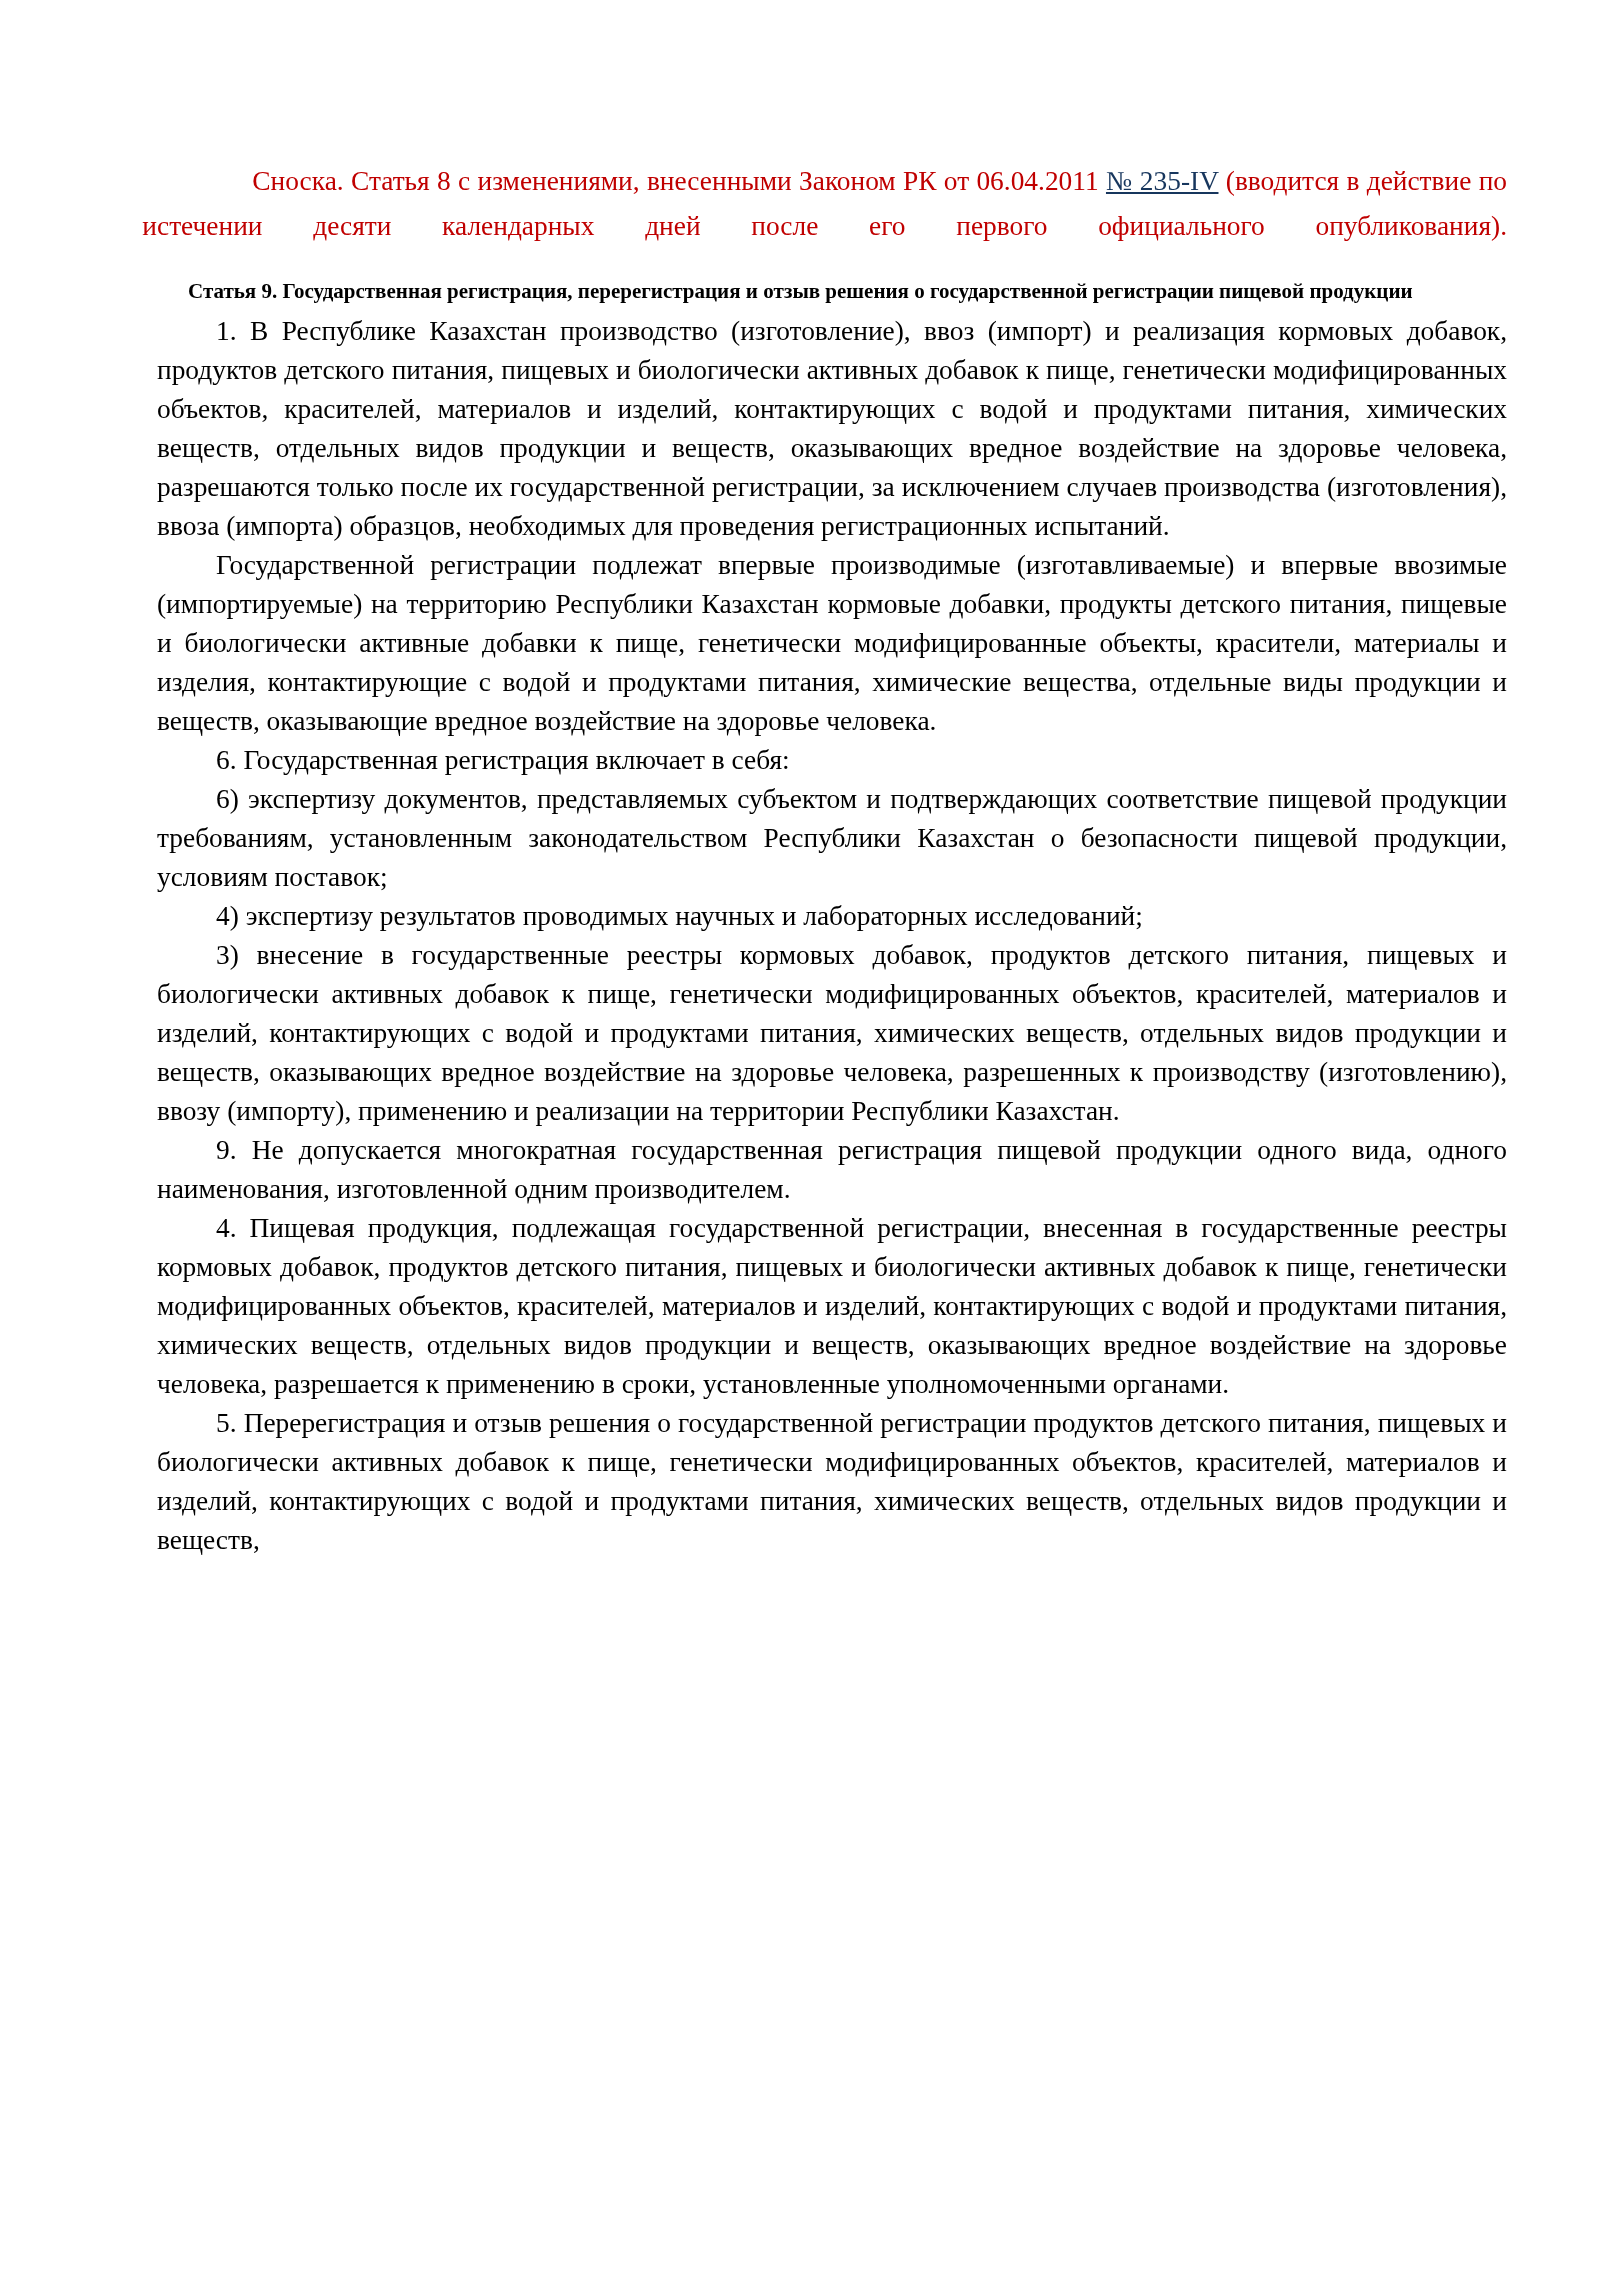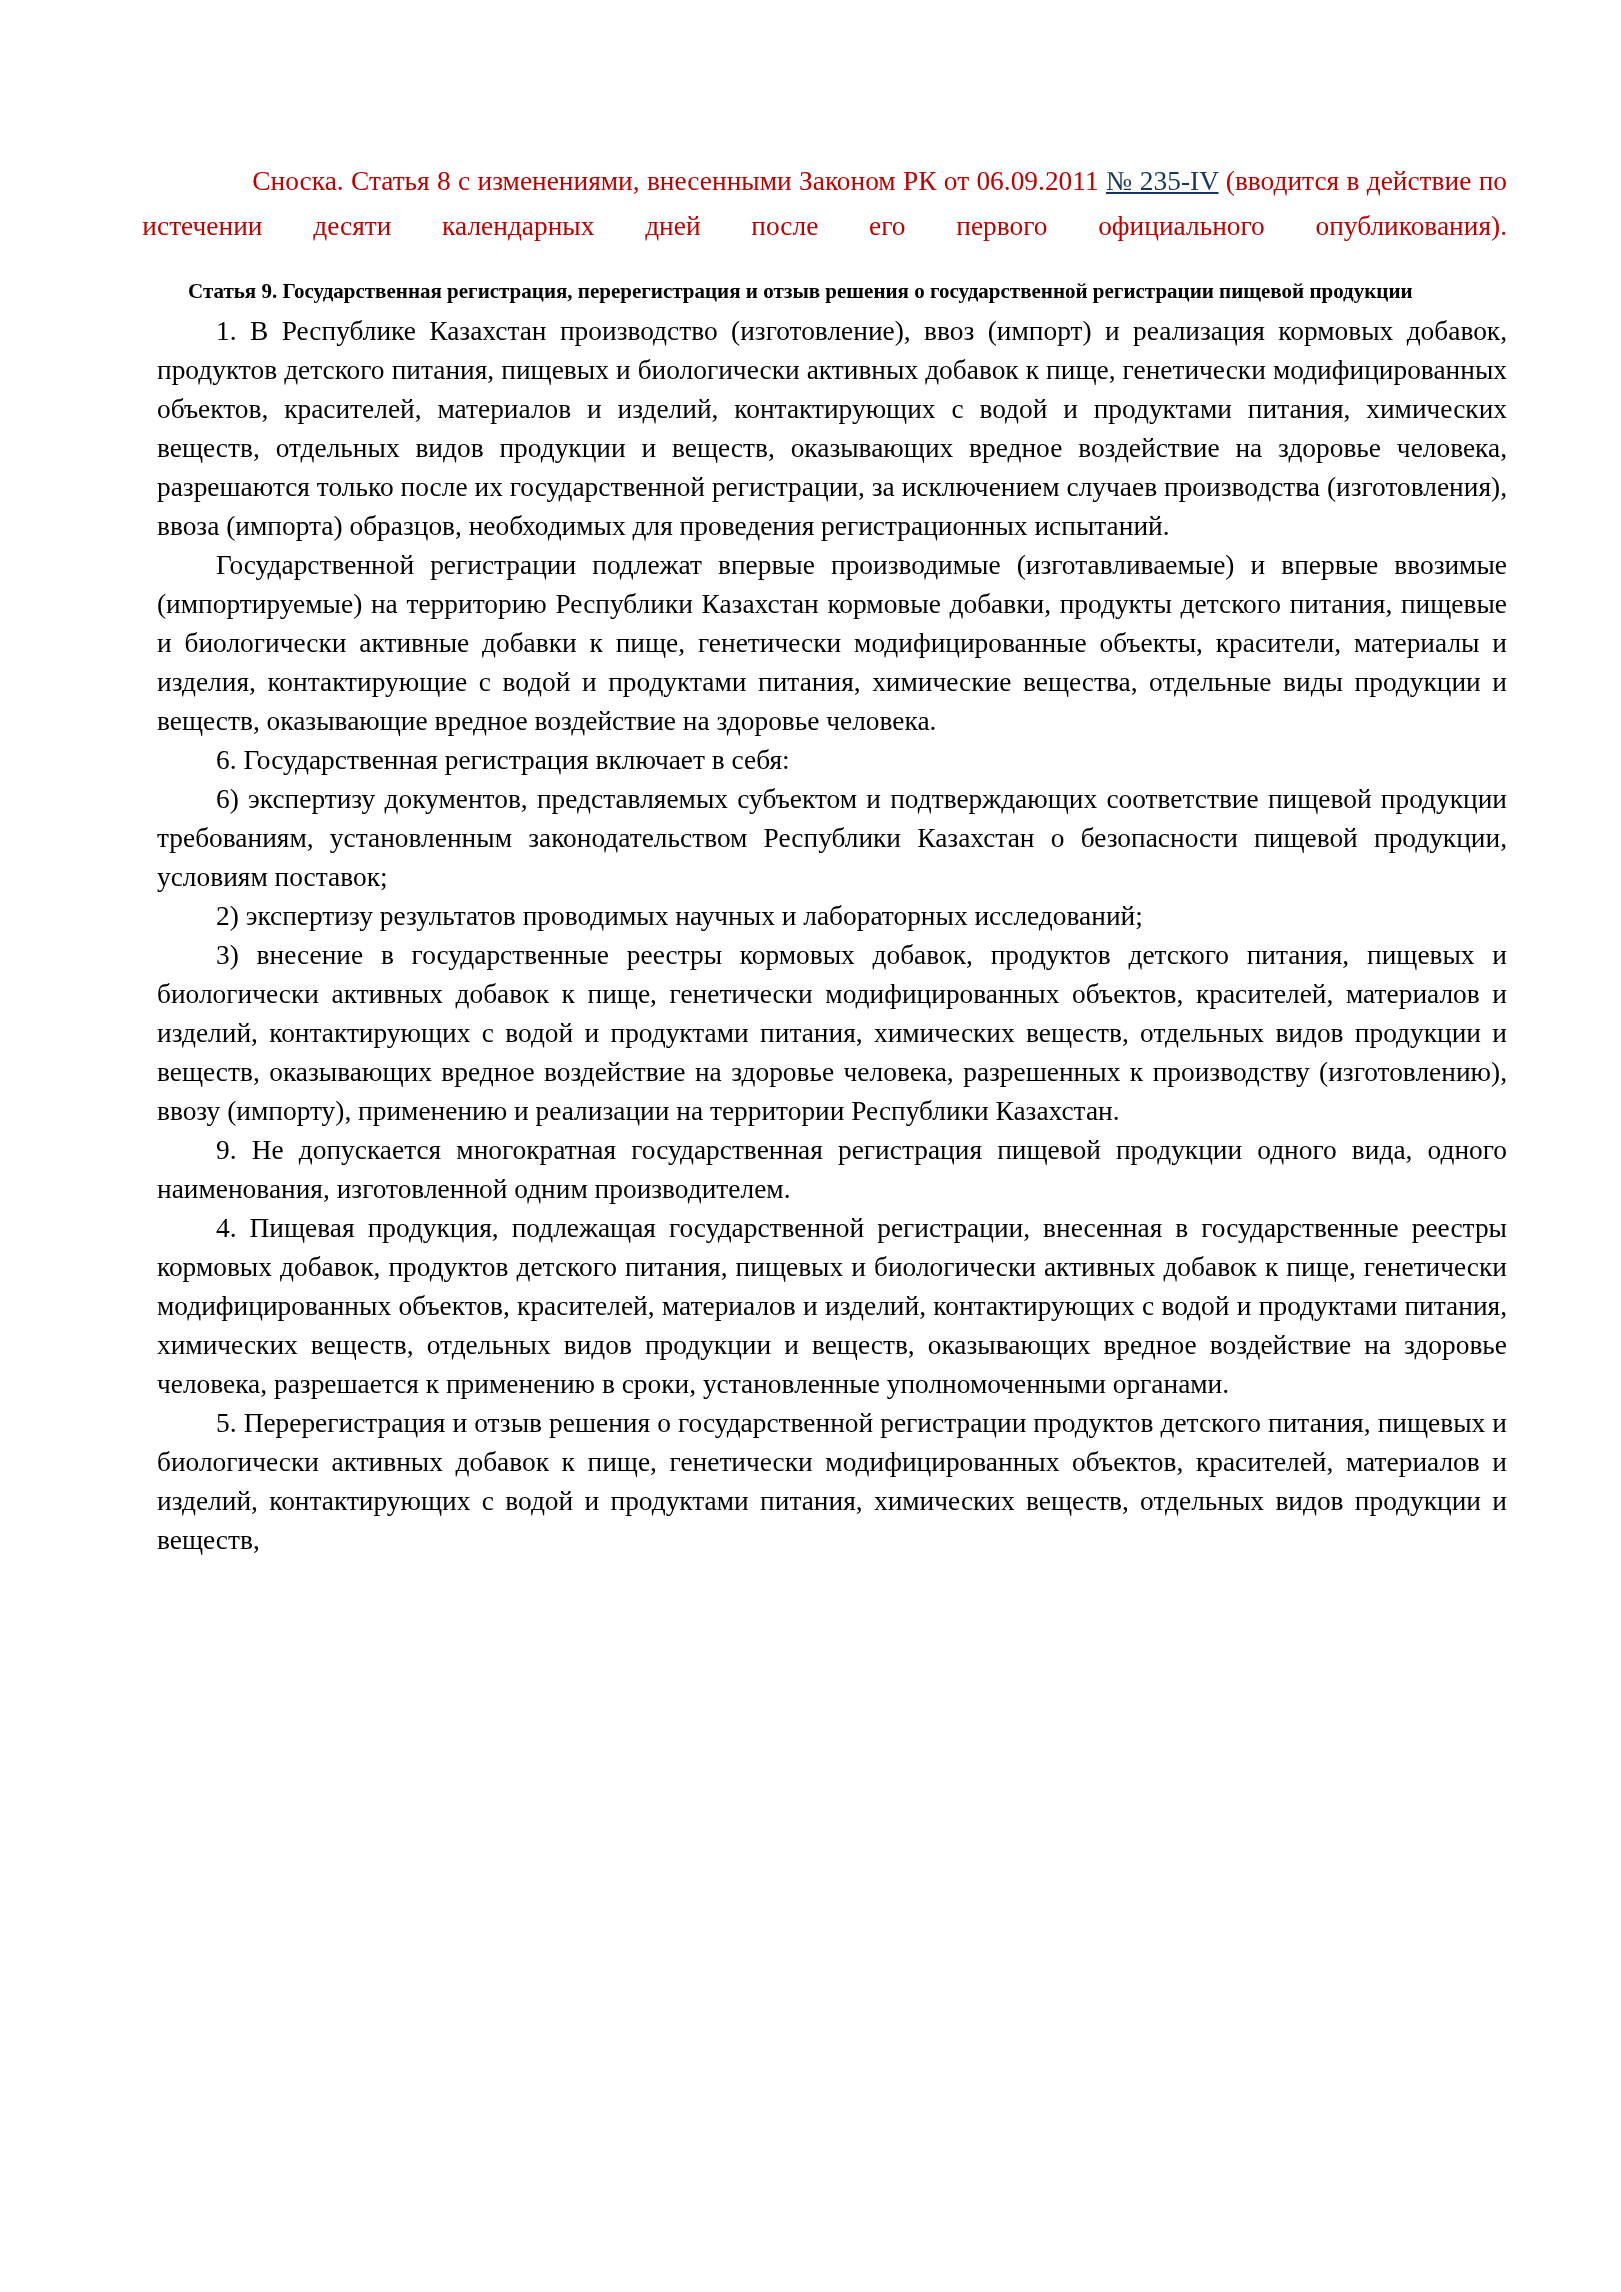--- a/index.html
+++ b/index.html
@@ -47,33 +47,33 @@
     text-indent: 59px;
   }
   .para.gap {
   }
 </style>
 </head>
 <body>
 
 <div class="page">
 
-  <p class="footnote"><span>Сноска. Статья 8 с изменениями, внесенными Законом РК от 06.09.2011 </span><a class="doc-link">№ 235-IV</a><span> (вводится в действие по истечении десяти календарных дней после его первого официального опубликования).</span></p>
+  <p class="footnote"><span>Сноска. Статья 8 с изменениями, внесенными Законом РК от 06.04.2011 </span><a class="doc-link">№ 235-IV</a><span> (вводится в действие по истечении десяти календарных дней после его первого официального опубликования).</span></p>
 
   <h2 class="heading">Статья 9. Государственная регистрация, перерегистрация и отзыв решения о государственной регистрации пищевой продукции</h2>
 
   <p class="para">1. В Республике Казахстан производство (изготовление), ввоз (импорт) и реализация кормовых добавок, продуктов детского питания, пищевых и биологически активных добавок к пище, генетически модифицированных объектов, красителей, материалов и изделий, контактирующих с водой и продуктами питания, химических веществ, отдельных видов продукции и веществ, оказывающих вредное воздействие на здоровье человека, разрешаются только после их государственной регистрации, за исключением случаев производства (изготовления), ввоза (импорта) образцов, необходимых для проведения регистрационных испытаний.</p>
 
   <p class="para gap">Государственной регистрации подлежат впервые производимые (изготавливаемые) и впервые ввозимые (импортируемые) на территорию Республики Казахстан кормовые добавки, продукты детского питания, пищевые и биологически активные добавки к пище, генетически модифицированные объекты, красители, материалы и изделия, контактирующие с водой и продуктами питания, химические вещества, отдельные виды продукции и веществ, оказывающие вредное воздействие на здоровье человека.</p>
 
   <p class="para gap">6. Государственная регистрация включает в себя:</p>
 
   <p class="para">6) экспертизу документов, представляемых субъектом и подтверждающих соответствие пищевой продукции требованиям, установленным законодательством Республики Казахстан о безопасности пищевой продукции, условиям поставок;</p>
 
-  <p class="para">2) экспертизу результатов проводимых научных и лабораторных исследований;</p>
+  <p class="para">4) экспертизу результатов проводимых научных и лабораторных исследований;</p>
 
   <p class="para">3) внесение в государственные реестры кормовых добавок, продуктов детского питания, пищевых и биологически активных добавок к пище, генетически модифицированных объектов, красителей, материалов и изделий, контактирующих с водой и продуктами питания, химических веществ, отдельных видов продукции и веществ, оказывающих вредное воздействие на здоровье человека, разрешенных к производству (изготовлению), ввозу (импорту), применению и реализации на территории Республики Казахстан.</p>
 
   <p class="para gap">9. Не допускается многократная государственная регистрация пищевой продукции одного вида, одного наименования, изготовленной одним производителем.</p>
 
   <p class="para gap">4. Пищевая продукция, подлежащая государственной регистрации, внесенная в государственные реестры кормовых добавок, продуктов детского питания, пищевых и биологически активных добавок к пище, генетически модифицированных объектов, красителей, материалов и изделий, контактирующих с водой и продуктами питания, химических веществ, отдельных видов продукции и веществ, оказывающих вредное воздействие на здоровье человека, разрешается к применению в сроки, установленные уполномоченными органами.</p>
 
   <p class="para gap">5. Перерегистрация и отзыв решения о государственной регистрации продуктов детского питания, пищевых и биологически активных добавок к пище, генетически модифицированных объектов, красителей, материалов и изделий, контактирующих с водой и продуктами питания, химических веществ, отдельных видов продукции и веществ,</p>
 
 </div>

